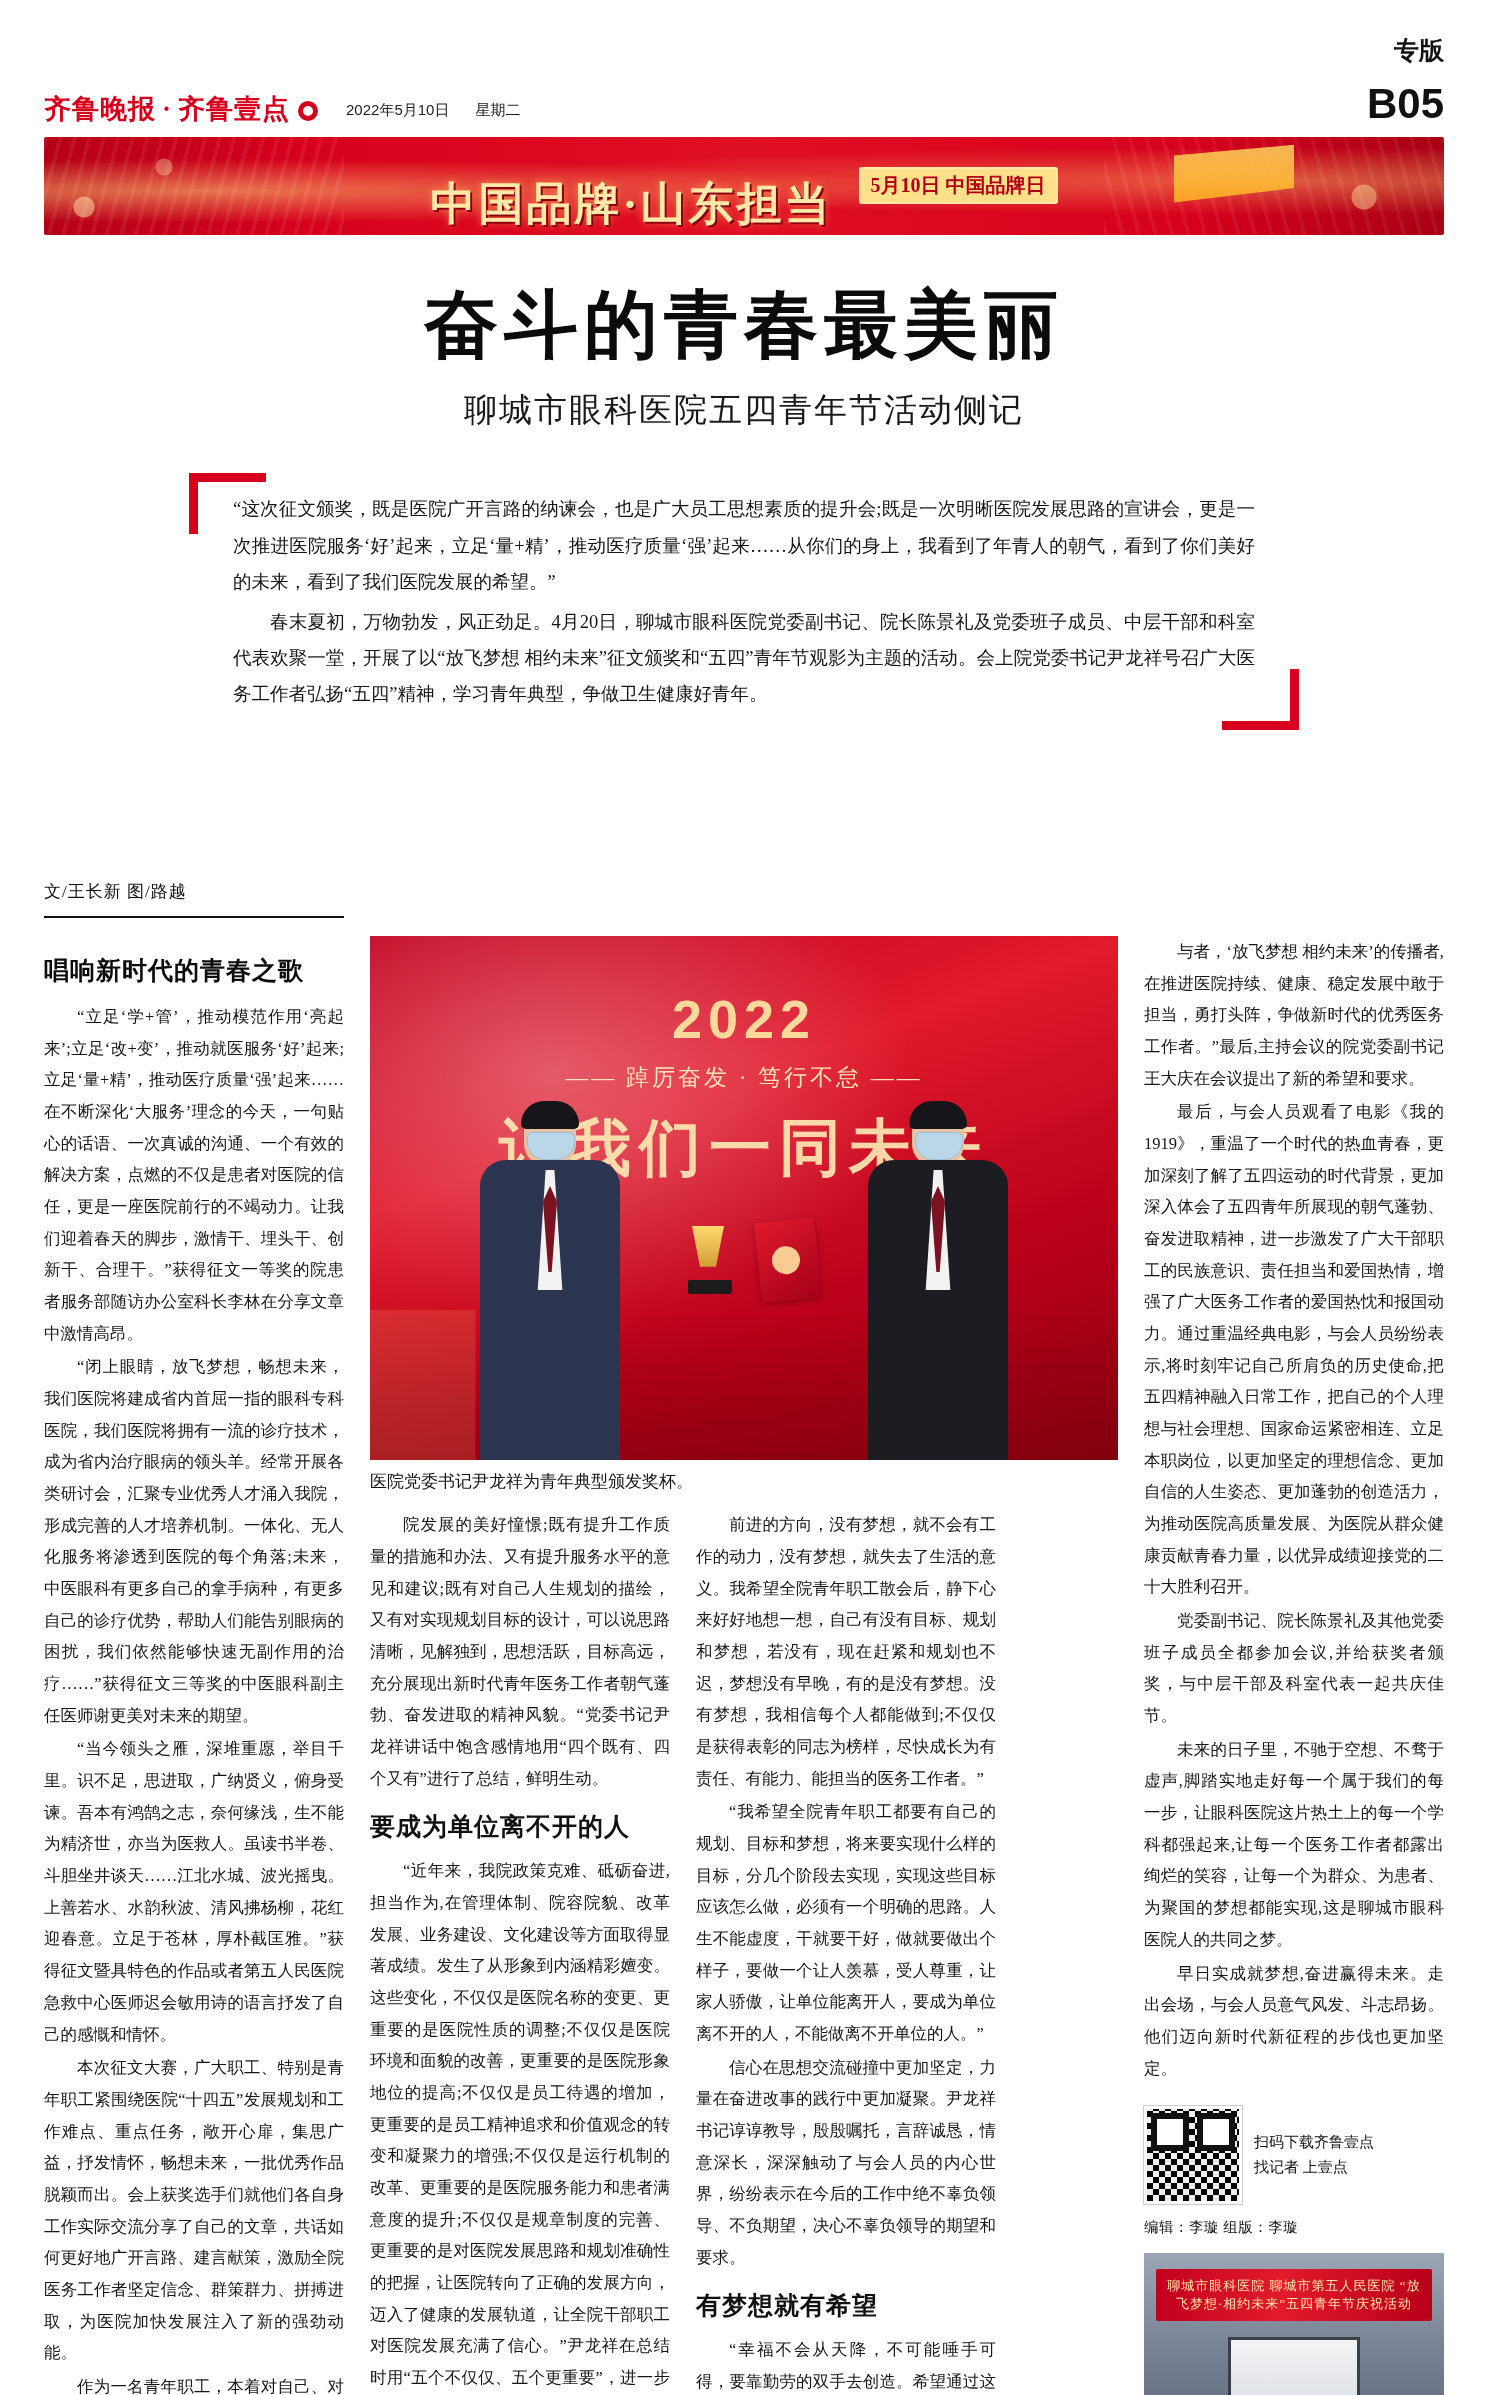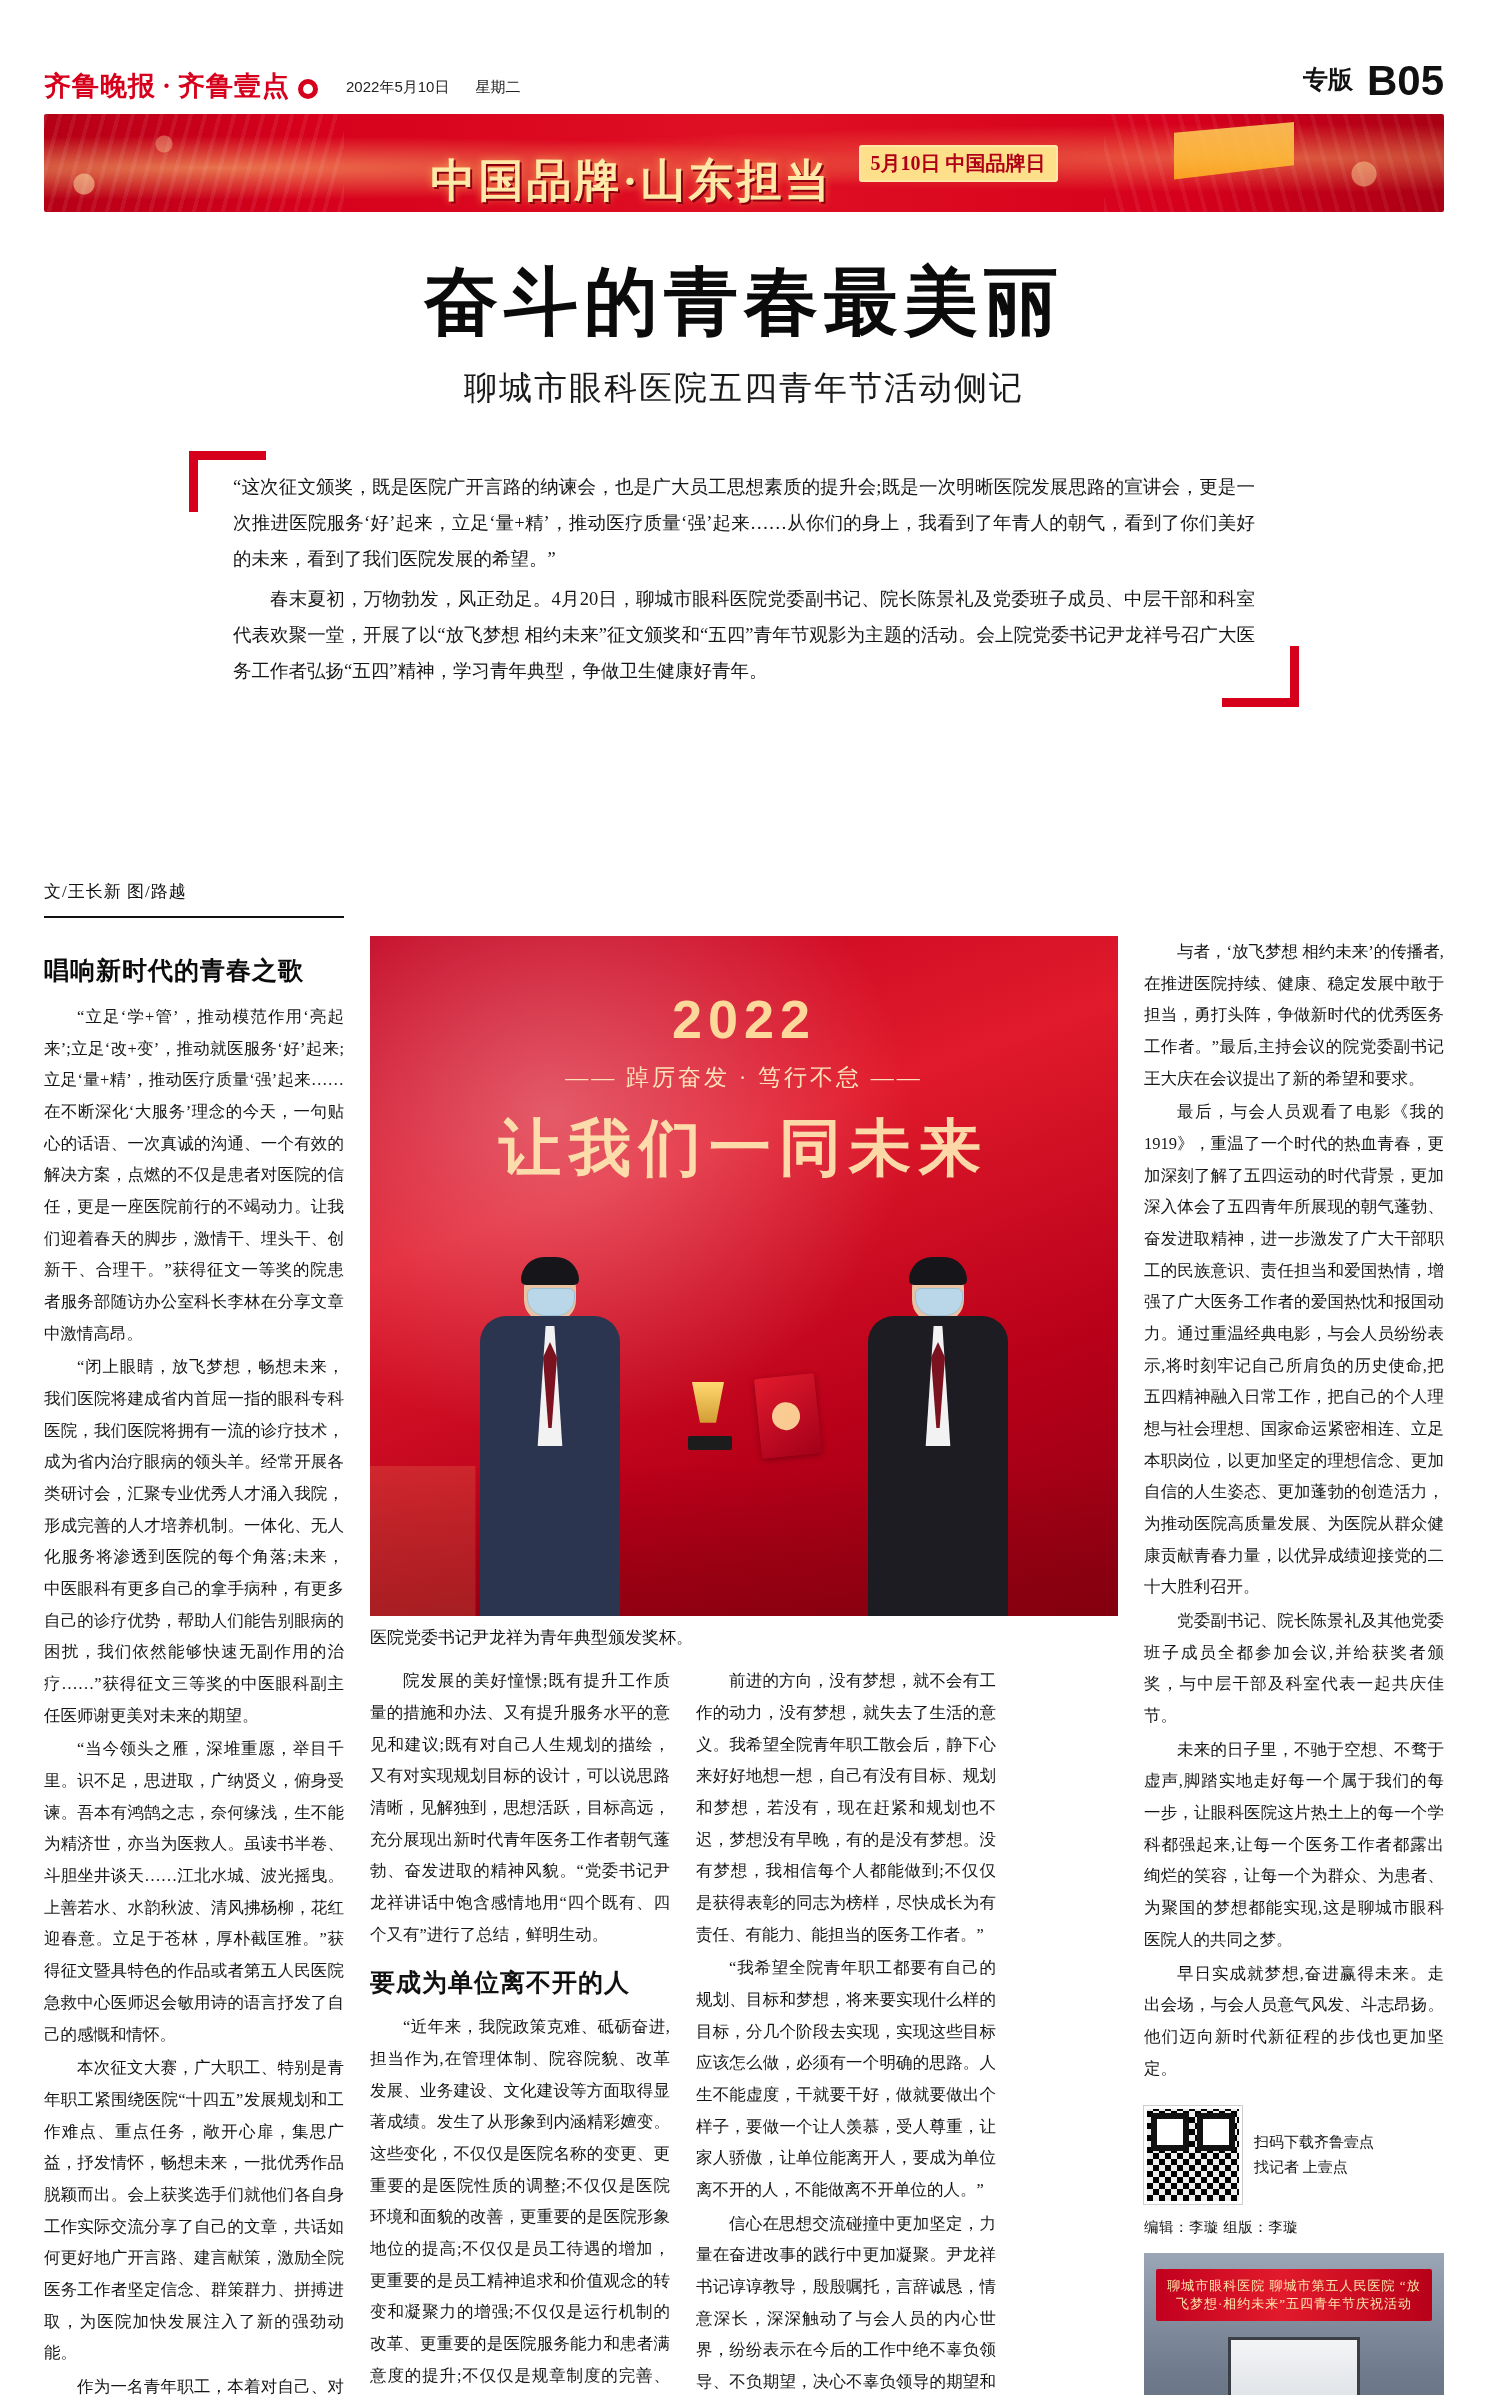--- a/index.html
+++ b/index.html
@@ -77,20 +77,21 @@
     color: #222;
     margin-left: 26px;
     padding-bottom: 3px;
     font-family: "Liberation Sans", sans-serif;
   }
   .masthead-right {
     margin-left: auto;
     display: flex;
     align-items: flex-end;
     gap: 14px;
+    flex-direction: column;
   }
   .section-label {
     font-size: 25px;
     font-weight: bold;
     color: #111;
     padding-bottom: 4px;
   }
   .page-num {
     font-size: 42px;
     font-weight: bold;
@@ -276,21 +277,21 @@
   
   .mid-area {
     position: absolute;
     left: 370px;
     right: 370px;
     top: 936px;
     bottom: 36px;
   }
   .photo-main {
     width: 100%;
-    height: 680px;
+    height: 524px;
     position: relative;
     overflow: hidden;
     background:
       radial-gradient(ellipse at 24% 26%, rgba(255,255,255,0.30) 0%, rgba(255,255,255,0) 45%),
       linear-gradient(160deg, #c2001e 0%, #e11a2c 35%, #b80019 70%, #8e0013 100%);
   }
   .photo-main .bg-text-num {
     position: absolute;
     top: 52px;
     left: 0; right: 0;

